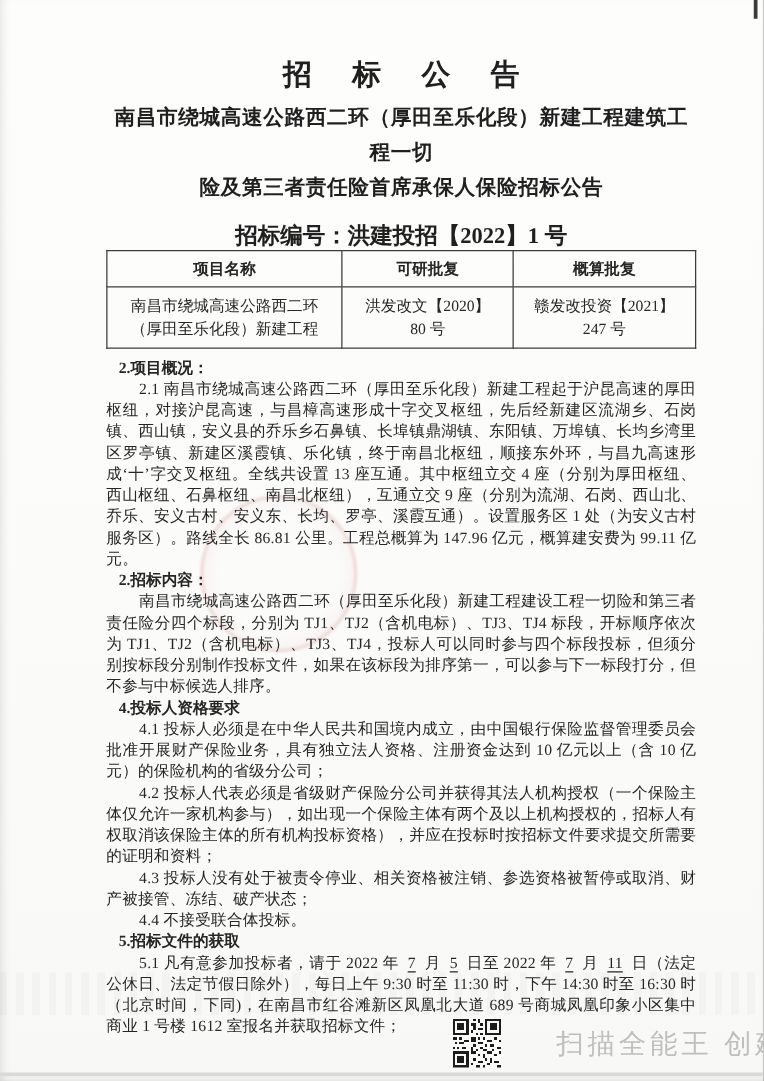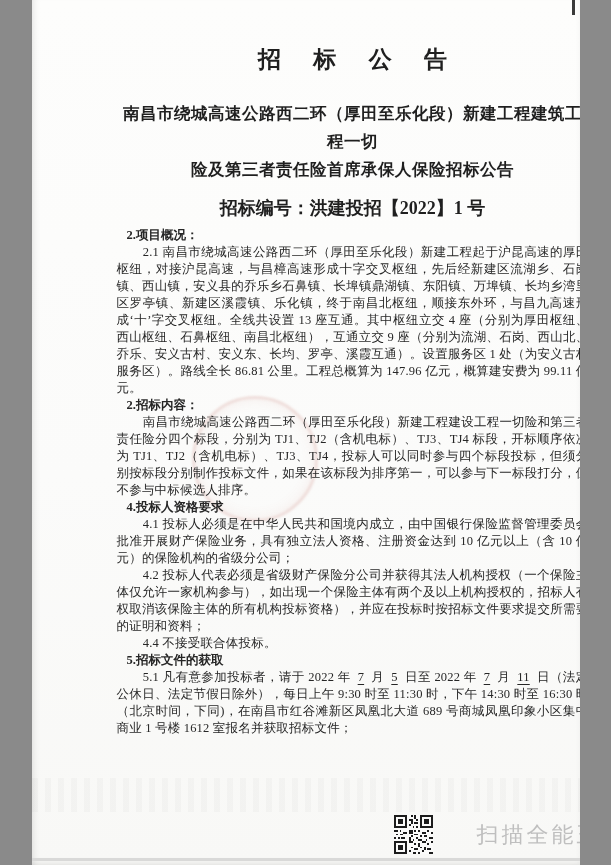--- a/index.html
+++ b/index.html
@@ -1,18 +1,18 @@
 <!DOCTYPE html>
 <html><head>
 <meta charset="utf-8">
 <style>
   html,body{margin:0;padding:0;background:#8a8a8a;}
   .page{
     position:relative;
-    width:548px;height:865px;
+    width:611px;height:865px;
     margin:0 auto;
     background:linear-gradient(180deg,#fdfdfc 0%,#fbfbfa 55%,#f8f8f6 100%);
     box-shadow:inset 7px 0 9px -7px rgba(0,0,0,.14),
                inset -4px 0 8px -6px rgba(0,0,0,.06),
                inset 0 -7px 9px -7px rgba(0,0,0,.12);
     overflow:hidden;
     font-family:"Liberation Serif","DejaVu Serif",serif;
     color:#262626;
   }
   .corner-tick{position:absolute;top:0;right:5px;width:3px;height:15px;background:#3a3a3a;}
@@ -31,21 +31,21 @@
   }
   .content{position:absolute;left:85px;top:34px;width:472px;}
   .doc-title{
     text-align:center;font-family:"Liberation Sans","DejaVu Sans",sans-serif;
     font-size:23px;font-weight:bold;letter-spacing:13px;
     margin:10px 0 0 13px; 
     color:#1f1f1f;
   }
   .doc-subtitle{
     text-align:center;font-size:16.5px;font-weight:bold;line-height:28px;
-    margin-top:25px;color:#1f1f1f;letter-spacing:.5px;
+    margin-top:5px;color:#1f1f1f;letter-spacing:.5px;
   }
   .tender-no{
     text-align:center;font-size:18px;font-weight:bold;margin-top:12px;color:#1f1f1f;
   }
   .tbl-label{font-size:12.5px;font-weight:bold;margin:13px 0 3px 14px;}
   table.info{
     width:100%;border-collapse:collapse;table-layout:fixed;
     border:1.6px solid #3c3c3c;font-size:12.5px;
   }
   table.info th,table.info td{
@@ -85,29 +85,51 @@
     <div class="doc-title">招 标 公 告</div>
 
     <div class="doc-subtitle">
       <div>南昌市绕城高速公路西二环（厚田至乐化段）新建工程建筑工程一切</div>
       <div>险及第三者责任险首席承保人保险招标公告</div>
     </div>
 
     <div class="tender-no">招标编号：洪建投招【2022】1 号</div>
 
 
+    <table class="info">
+      <colgroup>
+          <col class="c1">
+          <col class="c2">
+          <col class="c3">
+        </colgroup>
+      <thead>
+        <tr>
+          <th>项目名称</th>
+          <th>可研批复</th>
+          <th>概算批复</th>
+        </tr>
+      </thead>
+      <tbody>
+        <tr>
+          <td>南昌市绕城高速公路西二环（厚田至乐化段）新建工程</td>
+          <td>洪发改文【2020】80 号</td>
+          <td>赣发改投资【2021】247 号</td>
+        </tr>
+      </tbody>
+    </table>
 
     <div class="body-text">
       <h3>2.项目概况：</h3>
       <p>2.1 南昌市绕城高速公路西二环（厚田至乐化段）新建工程起于沪昆高速的厚田枢纽，对接沪昆高速，与昌樟高速形成十字交叉枢纽，先后经新建区流湖乡、石岗镇、西山镇，安义县的乔乐乡石鼻镇、长埠镇鼎湖镇、东阳镇、万埠镇、长均乡湾里区罗亭镇、新建区溪霞镇、乐化镇，终于南昌北枢纽，顺接东外环，与昌九高速形成‘十’字交叉枢纽。全线共设置 13 座互通。其中枢纽立交 4 座（分别为厚田枢纽、西山枢纽、石鼻枢纽、南昌北枢纽），互通立交 9 座（分别为流湖、石岗、西山北、乔乐、安义古村、安义东、长均、罗亭、溪霞互通）。设置服务区 1 处（为安义古村服务区）。路线全长 86.81 公里。工程总概算为 147.96 亿元，概算建安费为 99.11 亿元。</p>
       <h3>2.招标内容：</h3>
       <p>南昌市绕城高速公路西二环（厚田至乐化段）新建工程建设工程一切险和第三者责任险分四个标段，分别为 TJ1、TJ2（含机电标）、TJ3、TJ4 标段，开标顺序依次为 TJ1、TJ2（含机电标）、TJ3、TJ4，投标人可以同时参与四个标段投标，但须分别按标段分别制作投标文件，如果在该标段为排序第一，可以参与下一标段打分，但不参与中标候选人排序。</p>
       <h3>4.投标人资格要求</h3>
       <p>4.1 投标人必须是在中华人民共和国境内成立，由中国银行保险监督管理委员会批准开展财产保险业务，具有独立法人资格、注册资金达到 10 亿元以上（含 10 亿元）的保险机构的省级分公司；</p>
       <p>4.2 投标人代表必须是省级财产保险分公司并获得其法人机构授权（一个保险主体仅允许一家机构参与），如出现一个保险主体有两个及以上机构授权的，招标人有权取消该保险主体的所有机构投标资格），并应在投标时按招标文件要求提交所需要的证明和资料；</p>
+      <p>4.3 投标人没有处于被责令停业、相关资格被注销、参选资格被暂停或取消、财产被接管、冻结、破产状态；</p>
       <p>4.4 不接受联合体投标。</p>
       <h3>5.招标文件的获取</h3>
       <p><span>5.1 凡有意参加投标者，请于 2022 年</span><span class="u">7</span><span>月</span><span class="u">5</span><span>日至 2022 年</span><span class="u">7</span><span>月</span><span class="u">11</span><span>日（法定公休日、法定节假日除外），每日上午 9:30 时至 11:30 时，下午 14:30 时至 16:30 时（北京时间，下同)，在南昌市红谷滩新区凤凰北大道 689 号商城凤凰印象小区集中商业 1 号楼 1612 室报名并获取招标文件；</span></p>
 
     </div>
   </div>
 
   <div class="watermark">
     <svg class="qr" viewBox="0 0 21 21" xmlns="http://www.w3.org/2000/svg" shape-rendering="crispEdges">
       <rect x="0" y="0" width="21" height="21" fill="#fbfbfa"></rect>

